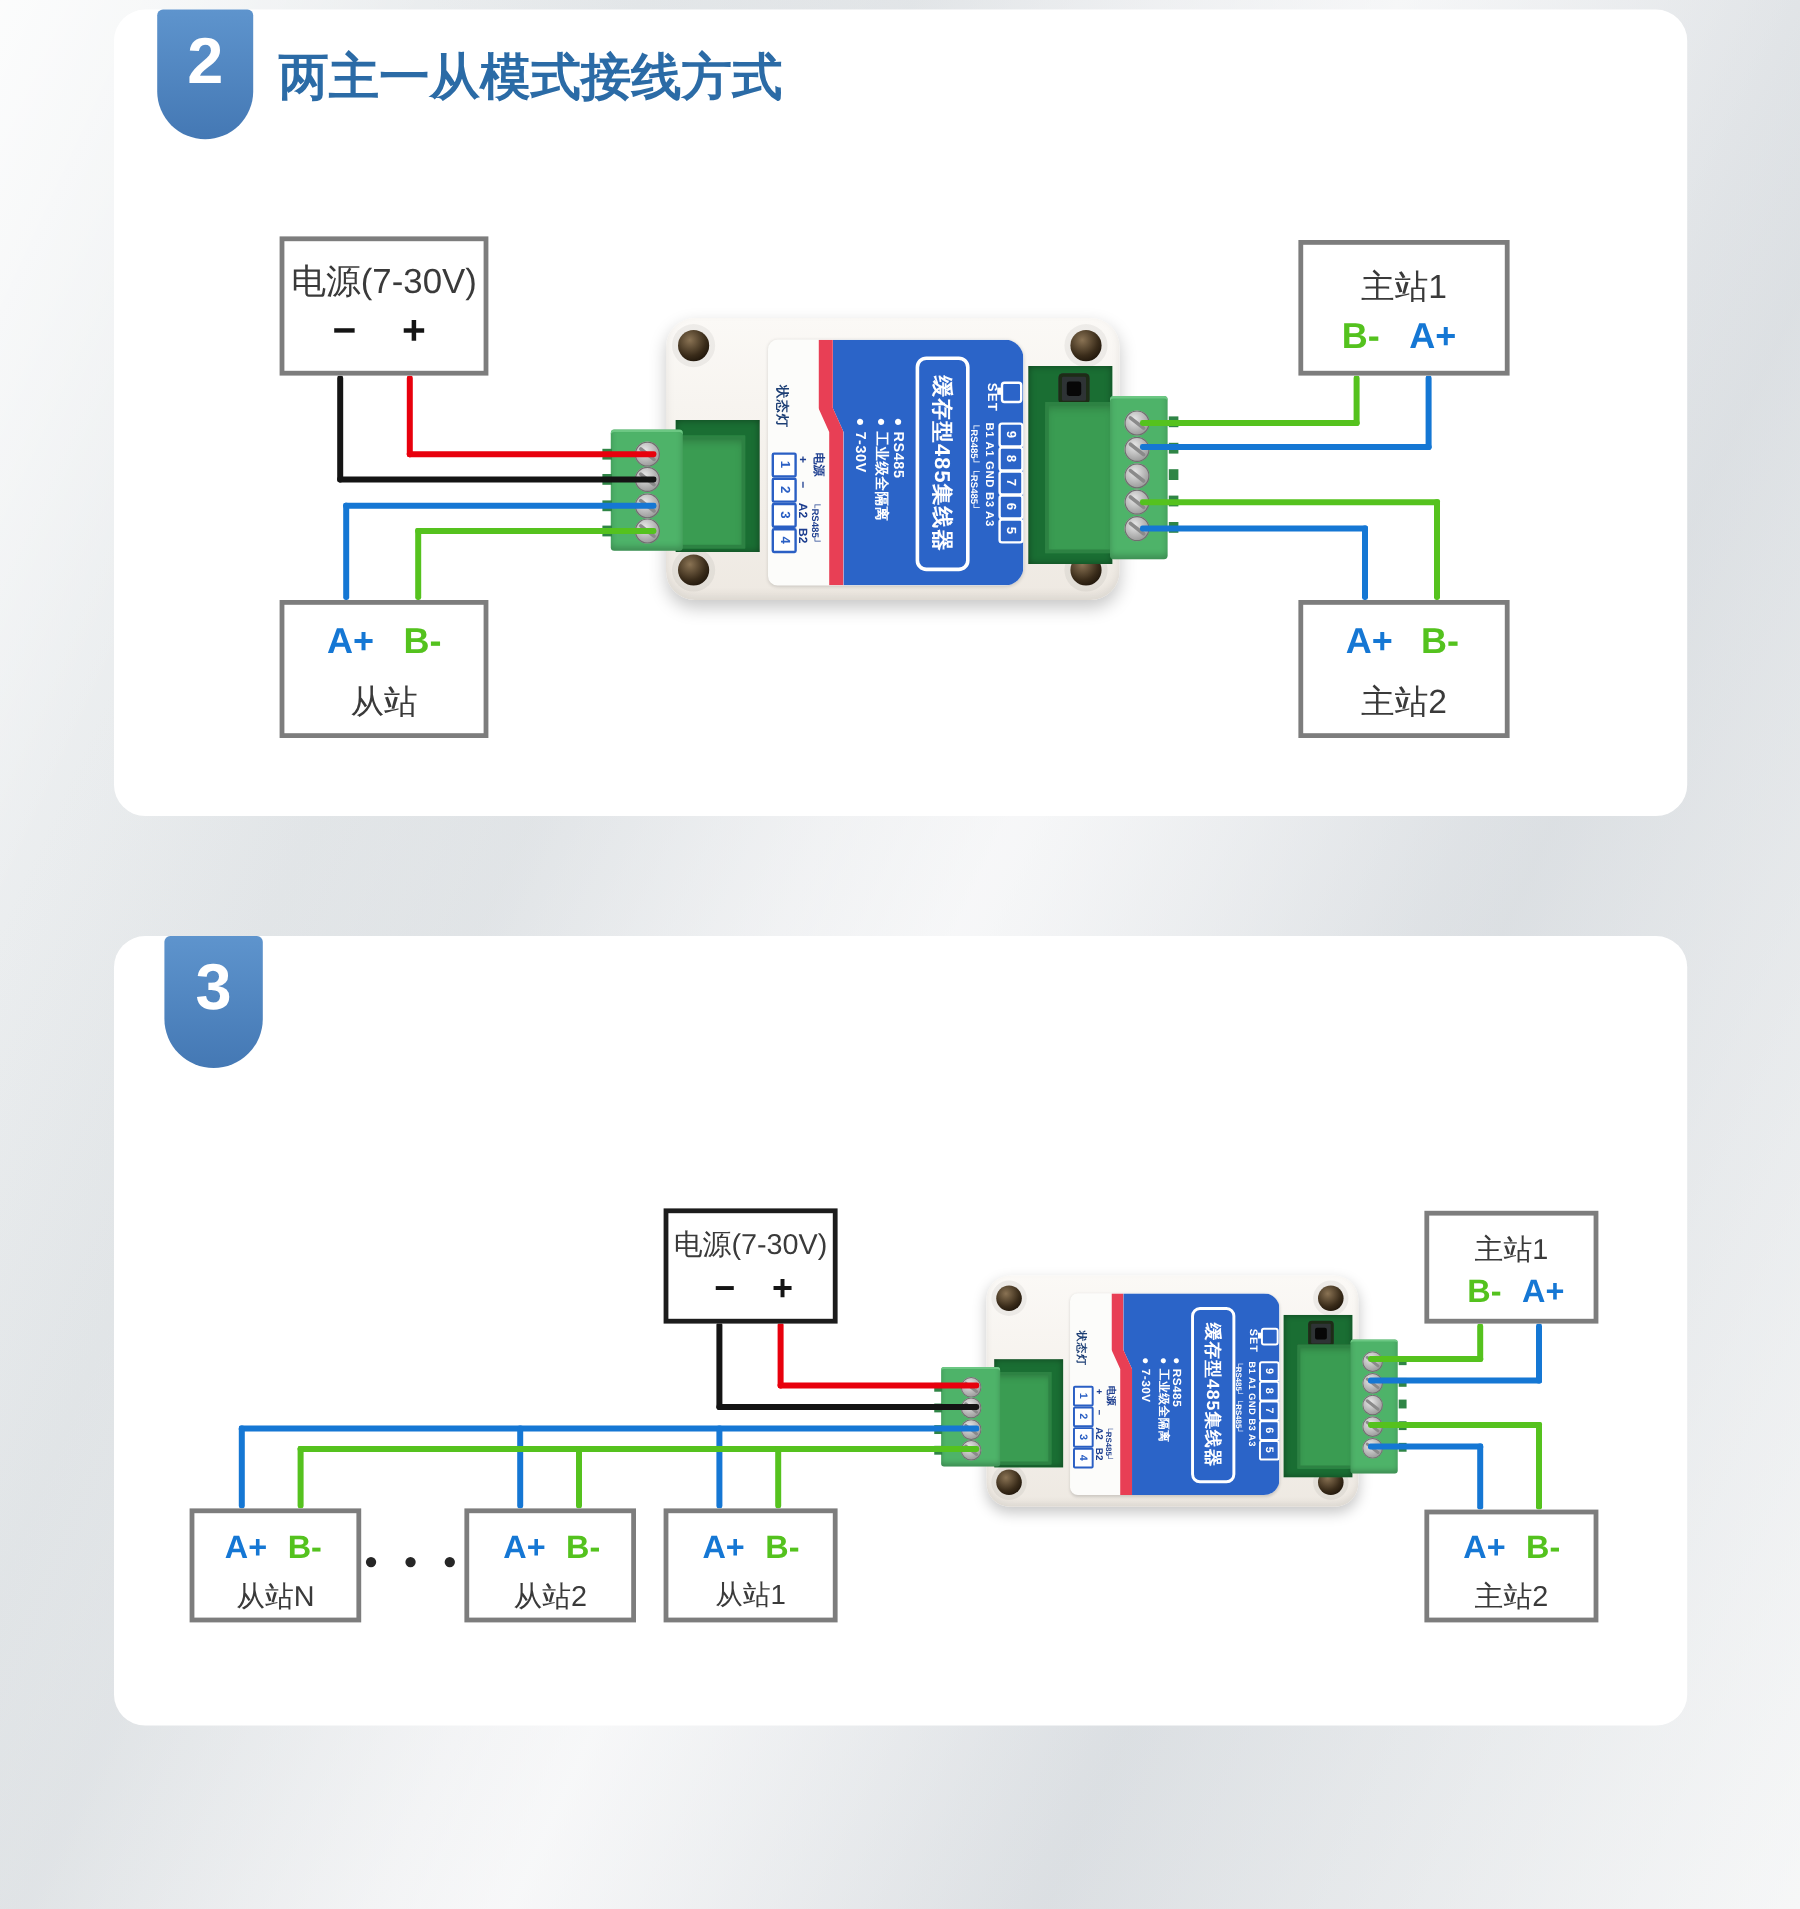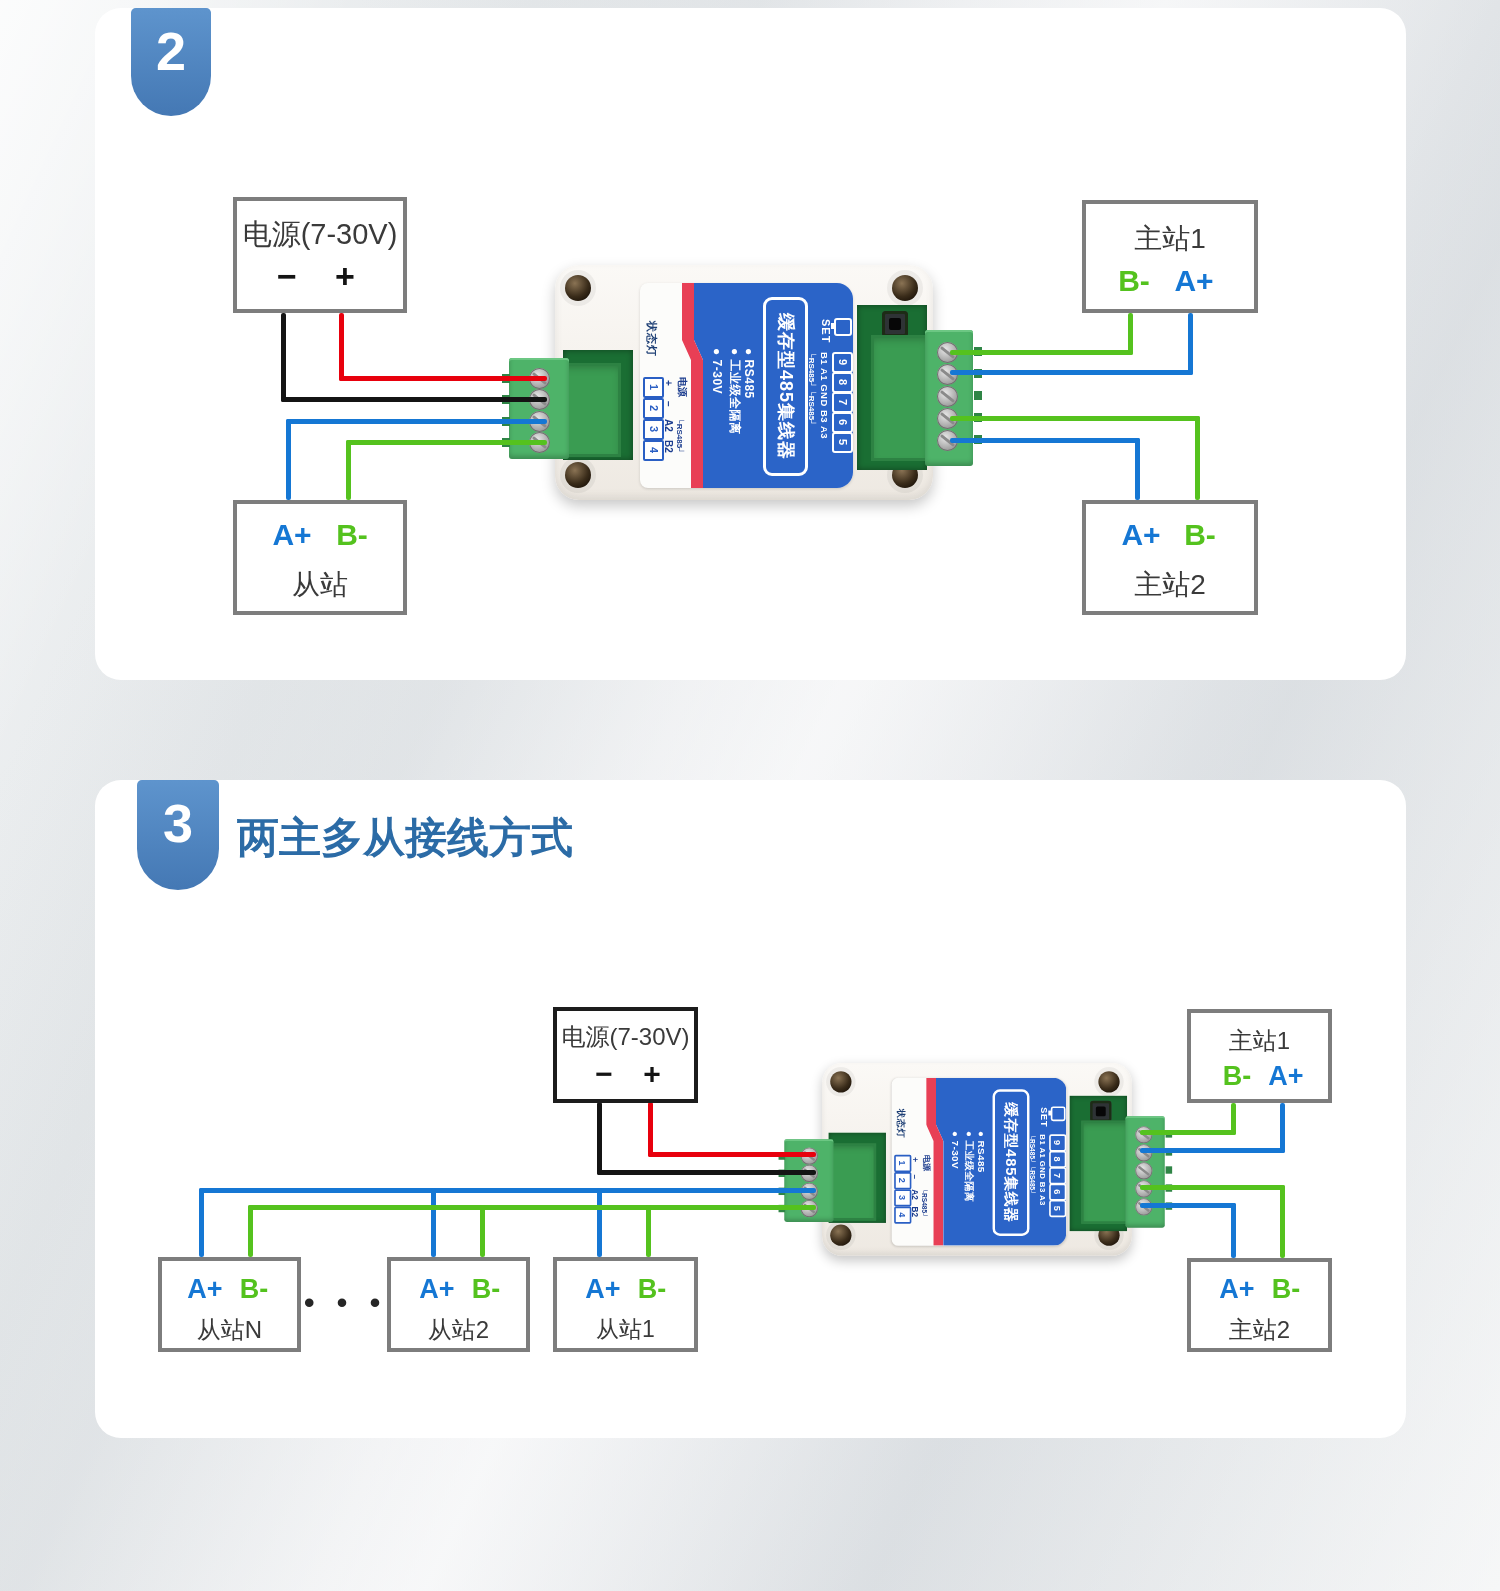--- a/index.html
+++ b/index.html
@@ -76,22 +76,22 @@
 </style>
 </head>
 <body>
 
 <div class="page">
 
   <div class="card" style="left:95px;top:8px;width:1311px;height:672px"></div>
   <div class="card" style="left:95px;top:780px;width:1311px;height:658px"></div>
 
   <div class="badge" style="left:131px;top:8px;width:80px;height:108px">2</div>
+  <div class="sect-title" style="left:232px;top:36px">两主一从模式接线方式</div>
   <div class="badge" style="left:137px;top:780px;width:82px;height:110px">3</div>
-  <div class="sect-title" style="left:237px;top:810px">两主多从接线方式</div>
 
   <div class="device" style="left:555px;top:265px">
     <div class="abs dev-body"></div>
     <div class="abs cscrew" style="left:10px;top:10px"></div>
     <div class="abs cscrew" style="left:337px;top:10px"></div>
     <div class="abs cscrew" style="left:10px;top:197px"></div>
     <div class="abs cscrew" style="left:337px;top:197px"></div>
     <div class="abs pcb" style="left:8px;top:85px;width:70px;height:110px"></div>
     <div class="abs tsock" style="left:2px;top:98px;width:64px;height:94px"></div>
     <div class="abs tplug" style="left:-46px;top:93px;width:60px;height:101px"></div>

